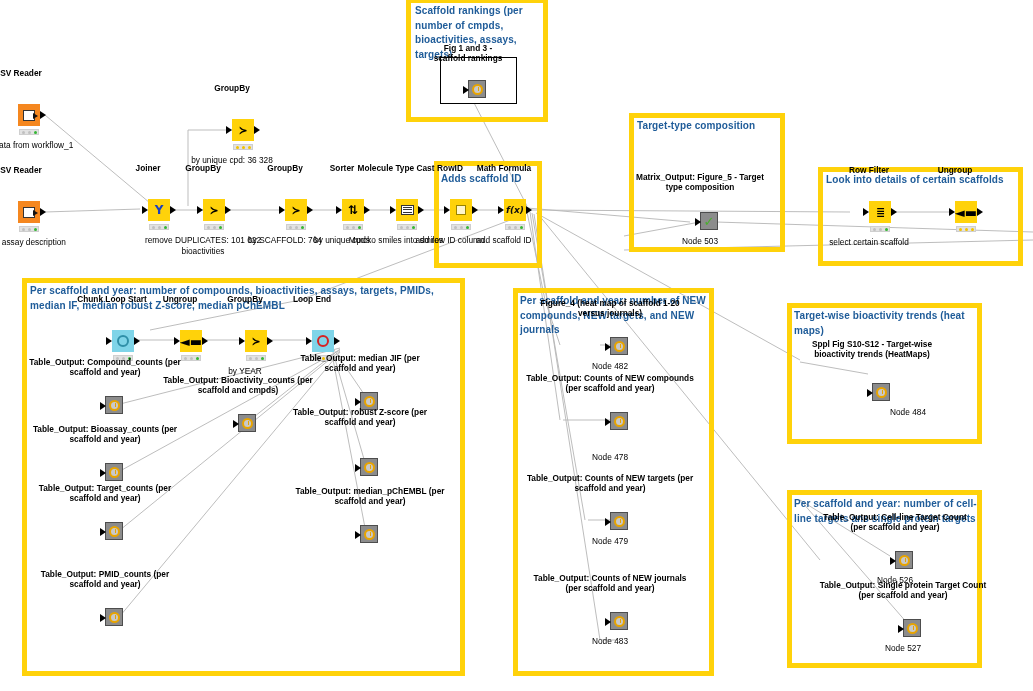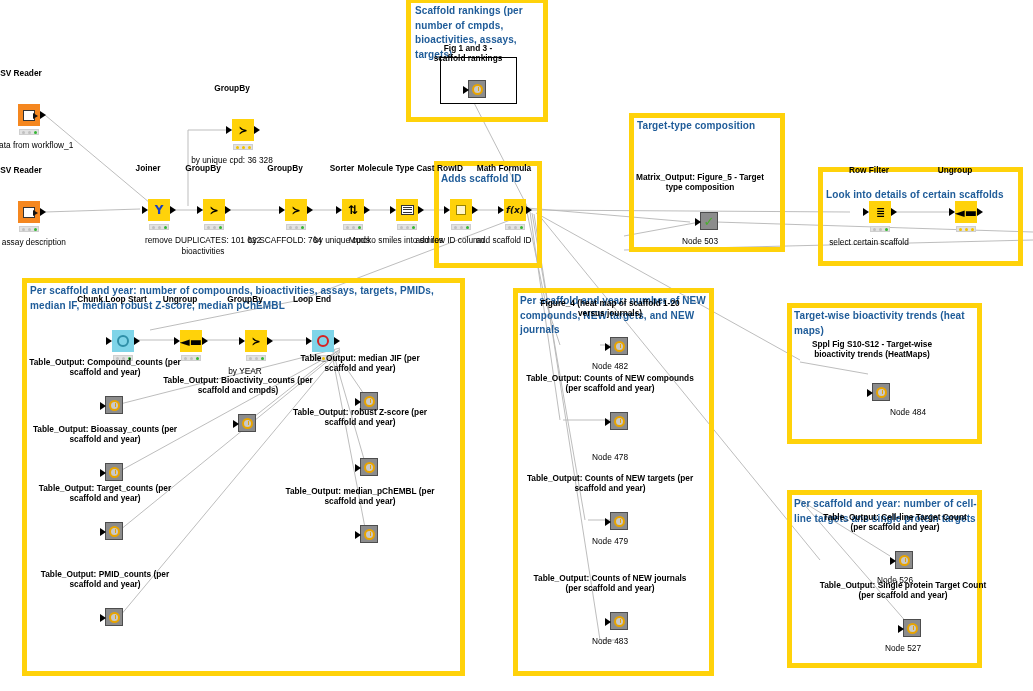--- a/index.html
+++ b/index.html
@@ -182,21 +182,21 @@
   <div class="anno" style="left:406px;top:-2px;width:142px;height:124px;"></div>
   <div class="anno-title" style="left:415px;top:4px;width:126px;">Scaffold rankings (per number of cmpds, bioactivities, assays, targets)</div>
 
   <div class="anno" style="left:434px;top:161px;width:108px;height:107px;"></div>
   <div class="anno-title" style="left:441px;top:172px;width:100px;">Adds scaffold ID</div>
 
   <div class="anno" style="left:629px;top:113px;width:156px;height:139px;"></div>
   <div class="anno-title" style="left:637px;top:119px;width:146px;">Target-type composition</div>
 
   <div class="anno" style="left:818px;top:167px;width:205px;height:99px;"></div>
-  <div class="anno-title" style="left:826px;top:188px;width:195px;">Look into details of certain scaffolds</div>
+  <div class="anno-title" style="left:826px;top:173px;width:195px;">Look into details of certain scaffolds</div>
 
   <div class="anno" style="left:22px;top:278px;width:443px;height:398px;"></div>
   <div class="anno-title" style="left:30px;top:284px;width:420px;">Per scaffold and year: number of compounds, bioactivities, assays, targets, PMIDs, median IF, median robust Z-score, median pChEMBL</div>
 
   <div class="anno" style="left:513px;top:288px;width:201px;height:388px;"></div>
   <div class="anno-title" style="left:520px;top:294px;width:190px;">Per scaffold and year: number of NEW compounds, NEW targets, and NEW journals</div>
 
   <div class="anno" style="left:787px;top:303px;width:195px;height:141px;"></div>
   <div class="anno-title" style="left:794px;top:309px;width:184px;">Target-wise bioactivity trends (heat maps)</div>
 
@@ -509,21 +509,21 @@
 
   <div class="node" style="left:360px;top:458px;">
     <div class="nlabel multi" style="width:150px;bottom:31px;">Table_Output: robust Z-score (per scaffold and year)</div>
     <div class="nbody grey" style="width:18px;height:18px;">
       <div class="gl-circ"></div>
         <div class="port in" style="top:5px;"></div>
     </div>
   </div>
 
   <div class="node" style="left:360px;top:525px;">
-    <div class="nlabel multi" style="width:160px;bottom:19px;">Table_Output: median_pChEMBL (per scaffold and year)</div>
+    <div class="nlabel multi" style="width:160px;bottom:19px;margin-left:10px;">Table_Output: median_pChEMBL (per scaffold and year)</div>
     <div class="nbody grey" style="width:18px;height:18px;">
       <div class="gl-circ"></div>
         <div class="port in" style="top:5px;"></div>
     </div>
   </div>
 
   <div class="node" style="left:610px;top:337px;">
     <div class="nlabel multi" style="width:160px;bottom:19px;">Figure_4 (heat map of scaffold 1-20 versus journals)</div>
     <div class="nbody grey" style="width:18px;height:18px;">
       <div class="gl-circ"></div>

